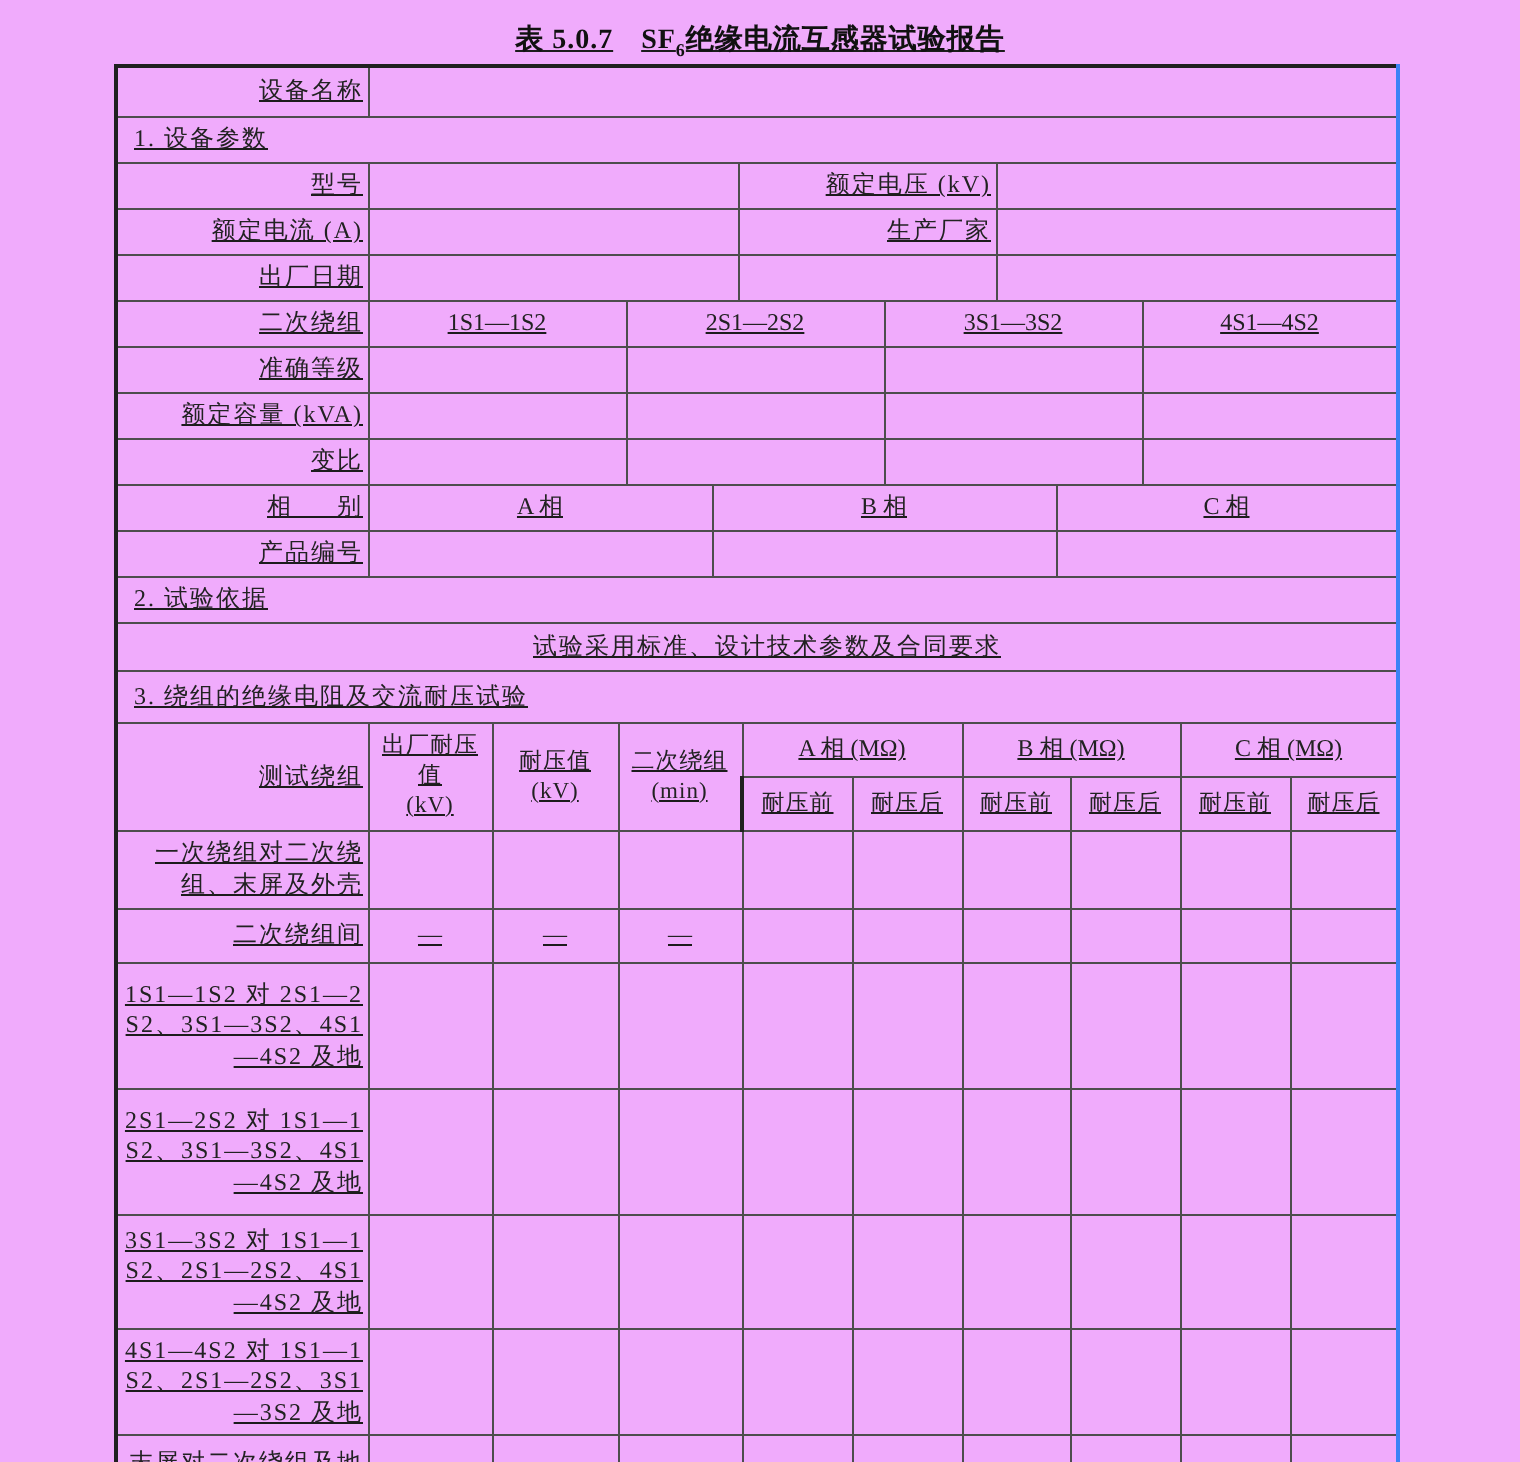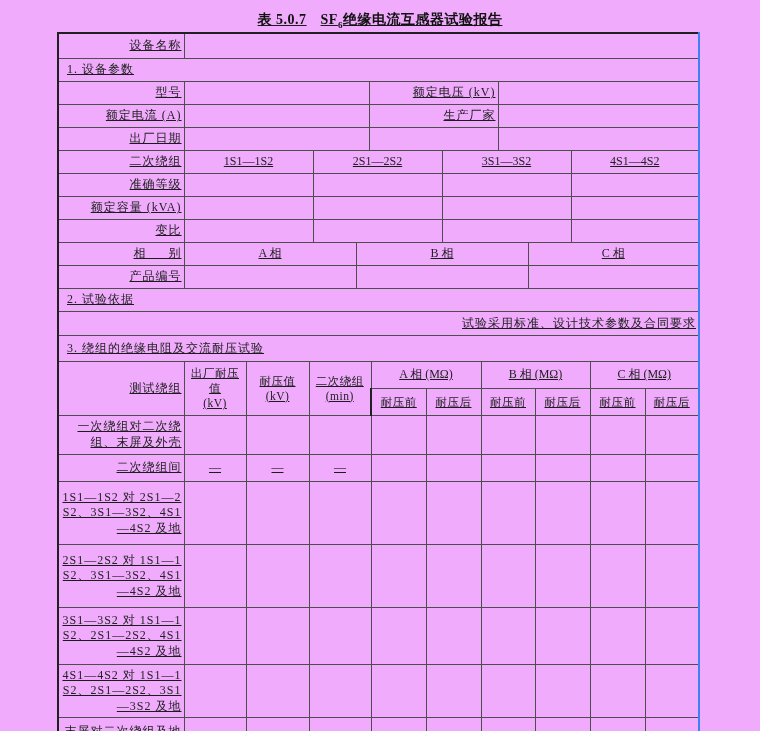--- a/index.html
+++ b/index.html
@@ -20,21 +20,21 @@
   }
   td{
     border:1px solid #4d4d4d;font-size:12px;text-align:center;
     padding:0 2px;overflow:hidden;line-height:1.3;color:#222;
     word-break:break-all;
   }
   td:first-child{border-left:2px solid #202020;}
   td:last-child{border-right:2px solid #3b82f6;}
   .t-first td{border-top:2px solid #202020;}
   .sec-cell{text-align:left;padding-left:8px;letter-spacing:1px;}
-  .left-cell{text-align:right;padding-left:12px;letter-spacing:1px;}
+  .left-cell{text-align:center;padding-left:12px;letter-spacing:1px;}
   .lbl{letter-spacing:1px;text-align:right;}
   .gap-wide{word-spacing:18px;}
   .hdr{font-size:11.5px;letter-spacing:.5px;}
   .h24 td{height:24px;}
   .h22 td{height:22px;}
   .h23 td{height:23px;}
   .h25 td{height:25px;}
   .hh td{height:26px;}
   .r38 td{height:38px;}
   .r26 td{height:26px;}

